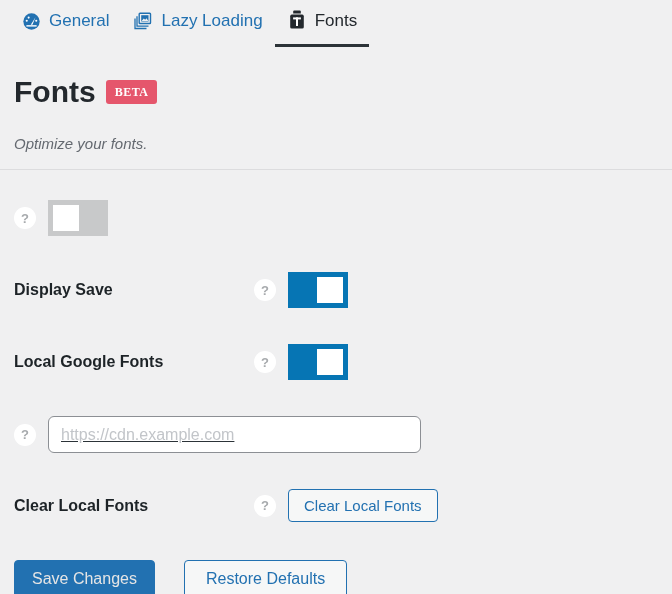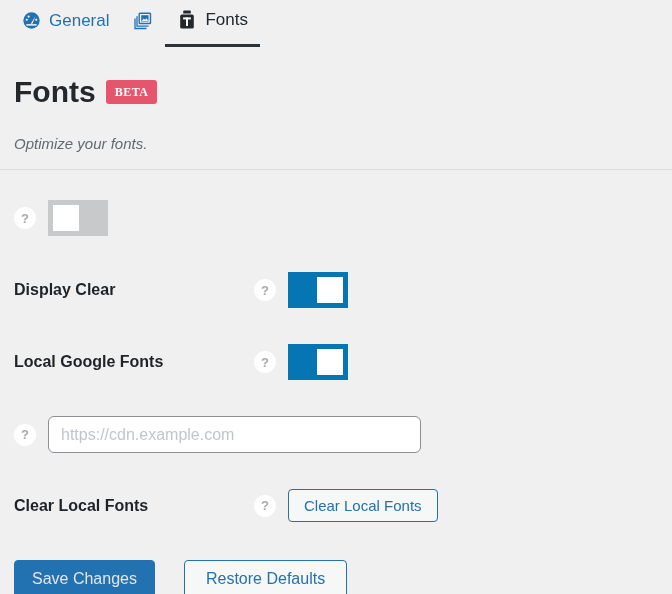--- a/index.html
+++ b/index.html
@@ -5,21 +5,21 @@
   html,body{margin:0;padding:0;}
   body{
     width:672px;height:594px;overflow:hidden;
     background:#f0f0f1;
     font-family:"Liberation Sans", sans-serif;
     color:#1d2327;
   }
   
   .tabs{display:flex;align-items:flex-end;padding:10px 0 0 10px;}
   .tab{
-    display:flex;align-items:flex-start;gap:8px;
+    display:flex;align-items:flex-end;gap:8px;
     color:#2271b1;font-size:17px;cursor:pointer;text-decoration:none;
     padding:0 12px 13px 12px;border-bottom:3px solid transparent;
     white-space:nowrap;
   }
   .tab.active{color:#23282d;border-bottom:3px solid #2c3338;}
   .tab .ticon{display:inline-flex;align-items:center;}
   
   .content{padding:0 14px;}
   h1.page-title{
     font-size:30px;font-weight:600;color:#23282d;
@@ -47,20 +47,21 @@
   .toggle.off{background:#c8c9ca;}
   .toggle.on{background:#0675b4;}
   .knob{position:absolute;top:5px;width:26px;height:26px;background:#fff;}
   .toggle.off .knob{left:5px;}
   .toggle.on .knob{right:5px;}
   .text-input{
     width:373px;height:37px;box-sizing:border-box;
     border:1px solid #8c8f94;border-radius:6px;background:#fff;
     padding:12px 12px;font-size:16px;color:#2c3338;
     font-family:"Liberation Sans", sans-serif;
+    text-decoration:underline;
   }
   .text-input::placeholder{color:#c2c5c9;}
   .btn{
     font-family:"Liberation Sans", sans-serif;
     border-radius:4px;cursor:pointer;
   }
   .btn-small{
     background:#f6f7f7;border:1px solid #2271b1;color:#2271b1;
     font-size:15px;padding:7px 15px;
   }
@@ -97,20 +98,21 @@
     <a class="tab">
       <span class="ticon">
         <svg width="20" height="20" viewBox="0 0 20 20" fill="none">
           <path d="M2 7.5 v10 h11.5" stroke="#2271b1" stroke-width="1.3"></path>
           <path d="M4 5.2 v10 h11.5" stroke="#2271b1" stroke-width="1.3"></path>
           <rect x="6.2" y="2.2" width="11.3" height="10.3" rx="0.8" stroke="#2271b1" stroke-width="1.4" fill="#f0f0f1"></rect>
           <path d="M8.2 4.2 h7.3 v6.3 h-7.3 z" fill="#2271b1"></path>
           <path d="M8.6 10 l2.2-2.6 1.4 1.4 1.3-1.6 1.8 2.8 z" fill="#f0f0f1"></path>
         </svg>
       </span>
+      <span>Lazy Loading</span>
     </a>
     <a class="tab active">
       <span class="ticon">
         <svg width="20" height="21" viewBox="0 0 20 21">
           <path d="M7.2 0.5 h5.6 a1 1 0 0 1 1 1 V3.6 H6.2 V1.5 a1 1 0 0 1 1-1 z" fill="#23282d"></path>
           <rect x="3.2" y="4.6" width="13.6" height="14" rx="1.6" fill="#23282d"></rect>
           <rect x="6.1" y="7.4" width="7.8" height="2" fill="#fff"></rect>
           <rect x="9" y="7.4" width="2" height="8.6" fill="#fff"></rect>
         </svg>
       </span>
@@ -131,21 +133,21 @@
     <div class="rows">
 
       <div class="row">
         <span class="help">?</span>
         <div class="toggle off">
           <span class="knob"></span>
         </div>
       </div>
 
       <div class="row">
-        <div class="setting-label">Display Clear</div>
+        <div class="setting-label">Display Save</div>
         <span class="help">?</span>
         <div class="toggle on">
           <span class="knob"></span>
         </div>
       </div>
 
       <div class="row">
         <div class="setting-label">Local Google Fonts</div>
         <span class="help">?</span>
         <div class="toggle on">

